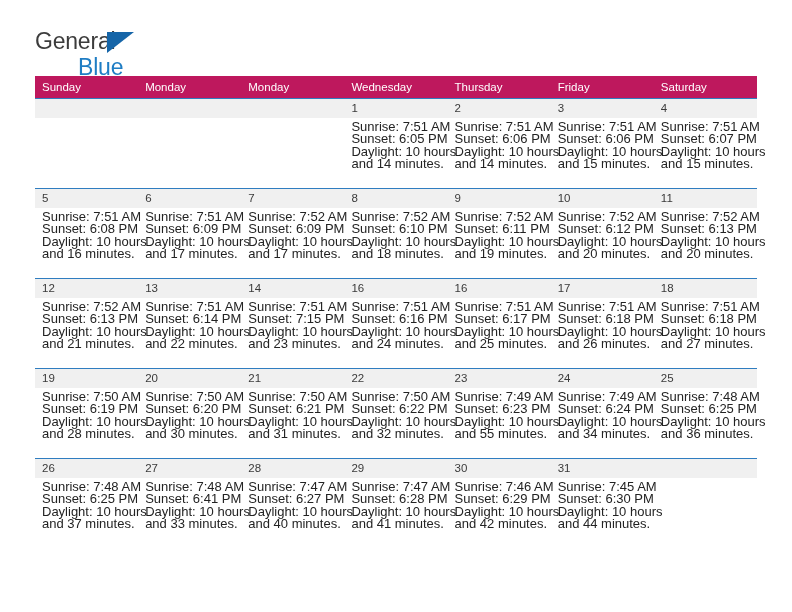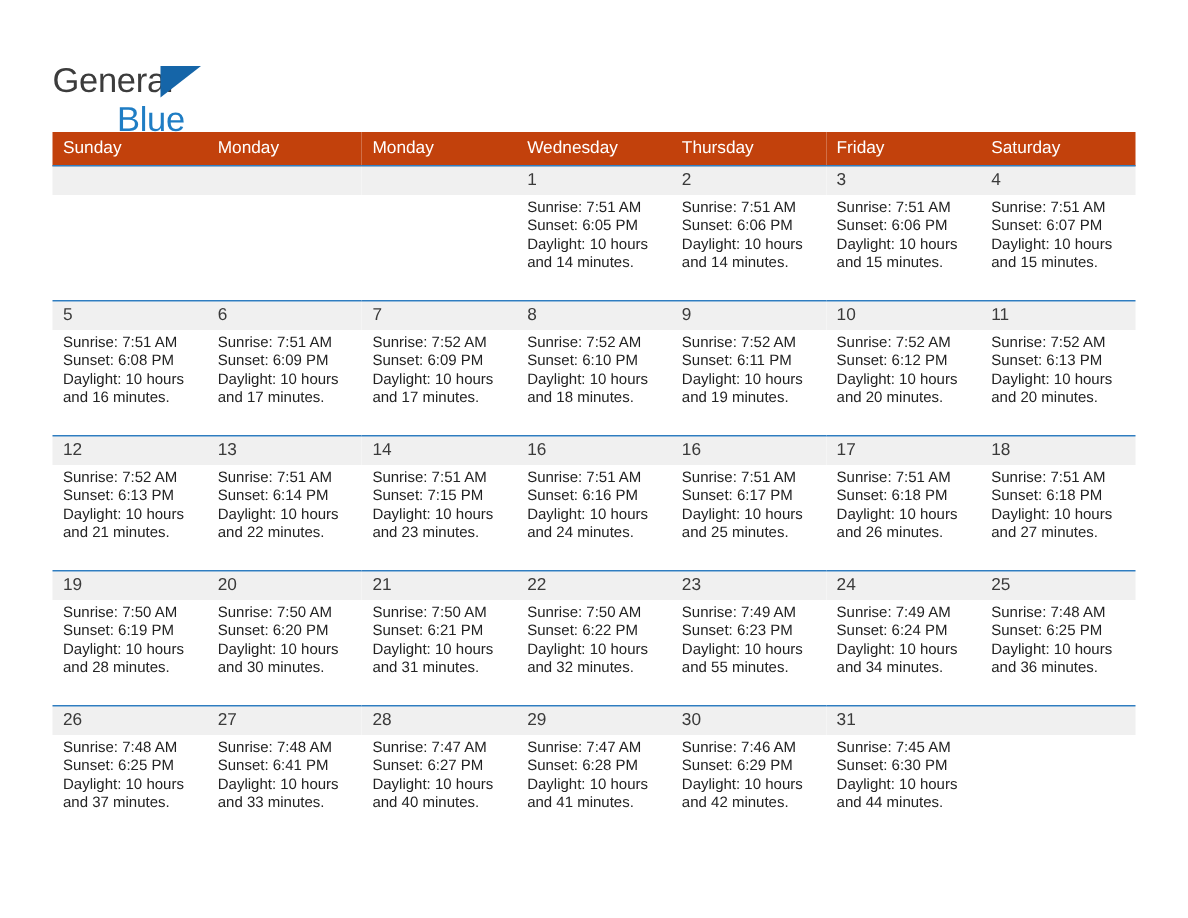--- a/index.html
+++ b/index.html
@@ -12,21 +12,21 @@
     background: #ffffff;
     font-family: "Liberation Sans", sans-serif;
     color: #1a1a1a;
     overflow: hidden;
   }
   .page {
     position: relative;
     width: 792px;
     height: 612px;
     box-sizing: border-box;
-    padding: 16px 35px;
+    padding: 4px 35px;
   }
 
   
   .header {
     display: flex;
     align-items: flex-start;
     justify-content: space-between;
     height: 72px;
     padding-top: 26px;
     box-sizing: border-box;
@@ -80,21 +80,21 @@
     letter-spacing: 0.1px;
   }
 
   
   .calendar {
     width: 722px;
     border-collapse: collapse;
     table-layout: fixed;
   }
   .calendar th {
-    background: #c2410c;
+    background: #be185d;
     color: #ffffff;
     font-size: 11.5px;
     font-weight: normal;
     text-align: left;
     padding: 5px 0 5px 7px;
     height: 20px;
     box-sizing: border-box;
     border: none;
   }
   .calendar td {
@@ -113,21 +113,21 @@
     background: #f0f0f0;
     font-size: 11.5px;
     color: #3a3a3a;
     padding: 3px 0 3px 7px;
     line-height: 13px;
     height: 19px;
     box-sizing: border-box;
   }
   .cell-body {
     padding: 3px 5px 0 7px;
-    font-size: 10px;
+    font-size: 13px;
     line-height: 12.4px;
     color: #232323;
   }
   .cell-body div { white-space: nowrap; }
   td.empty .cell-body { visibility: hidden; }
 </style>
 </head>
 <body>
 
 <div class="page">

